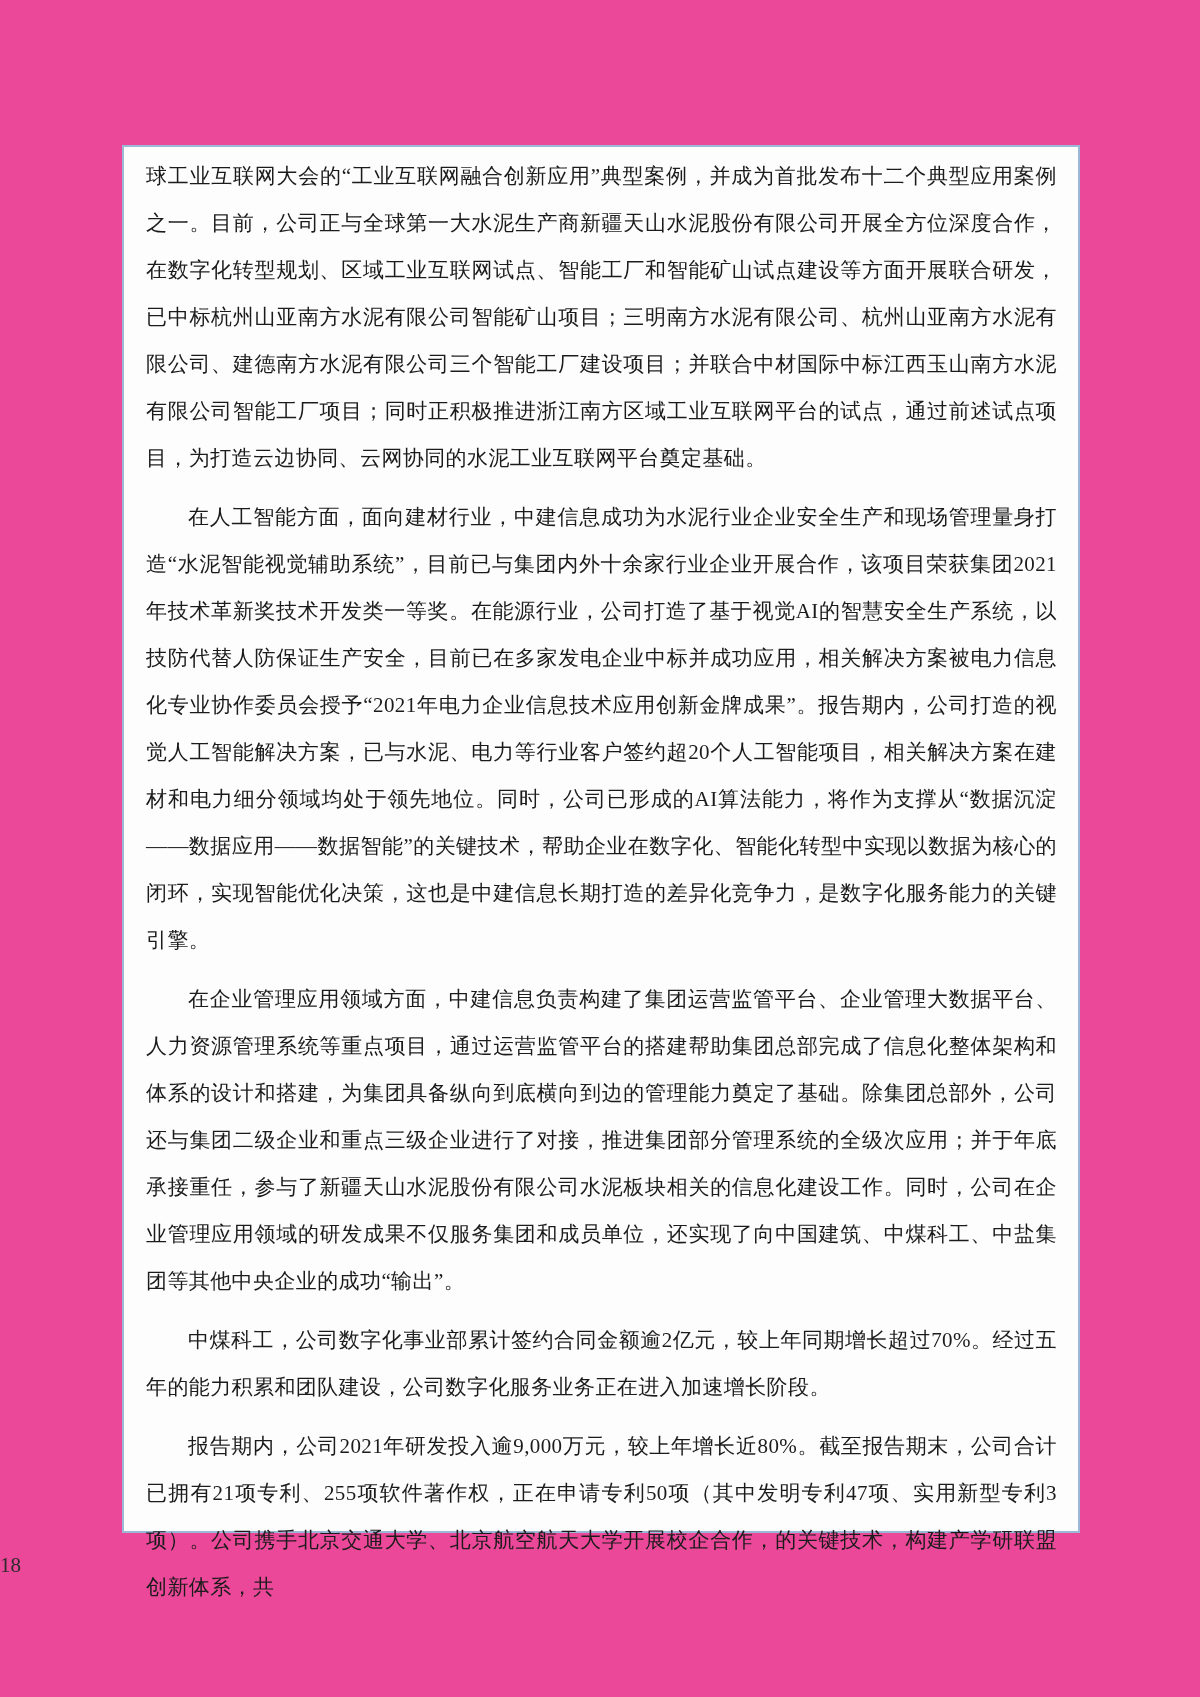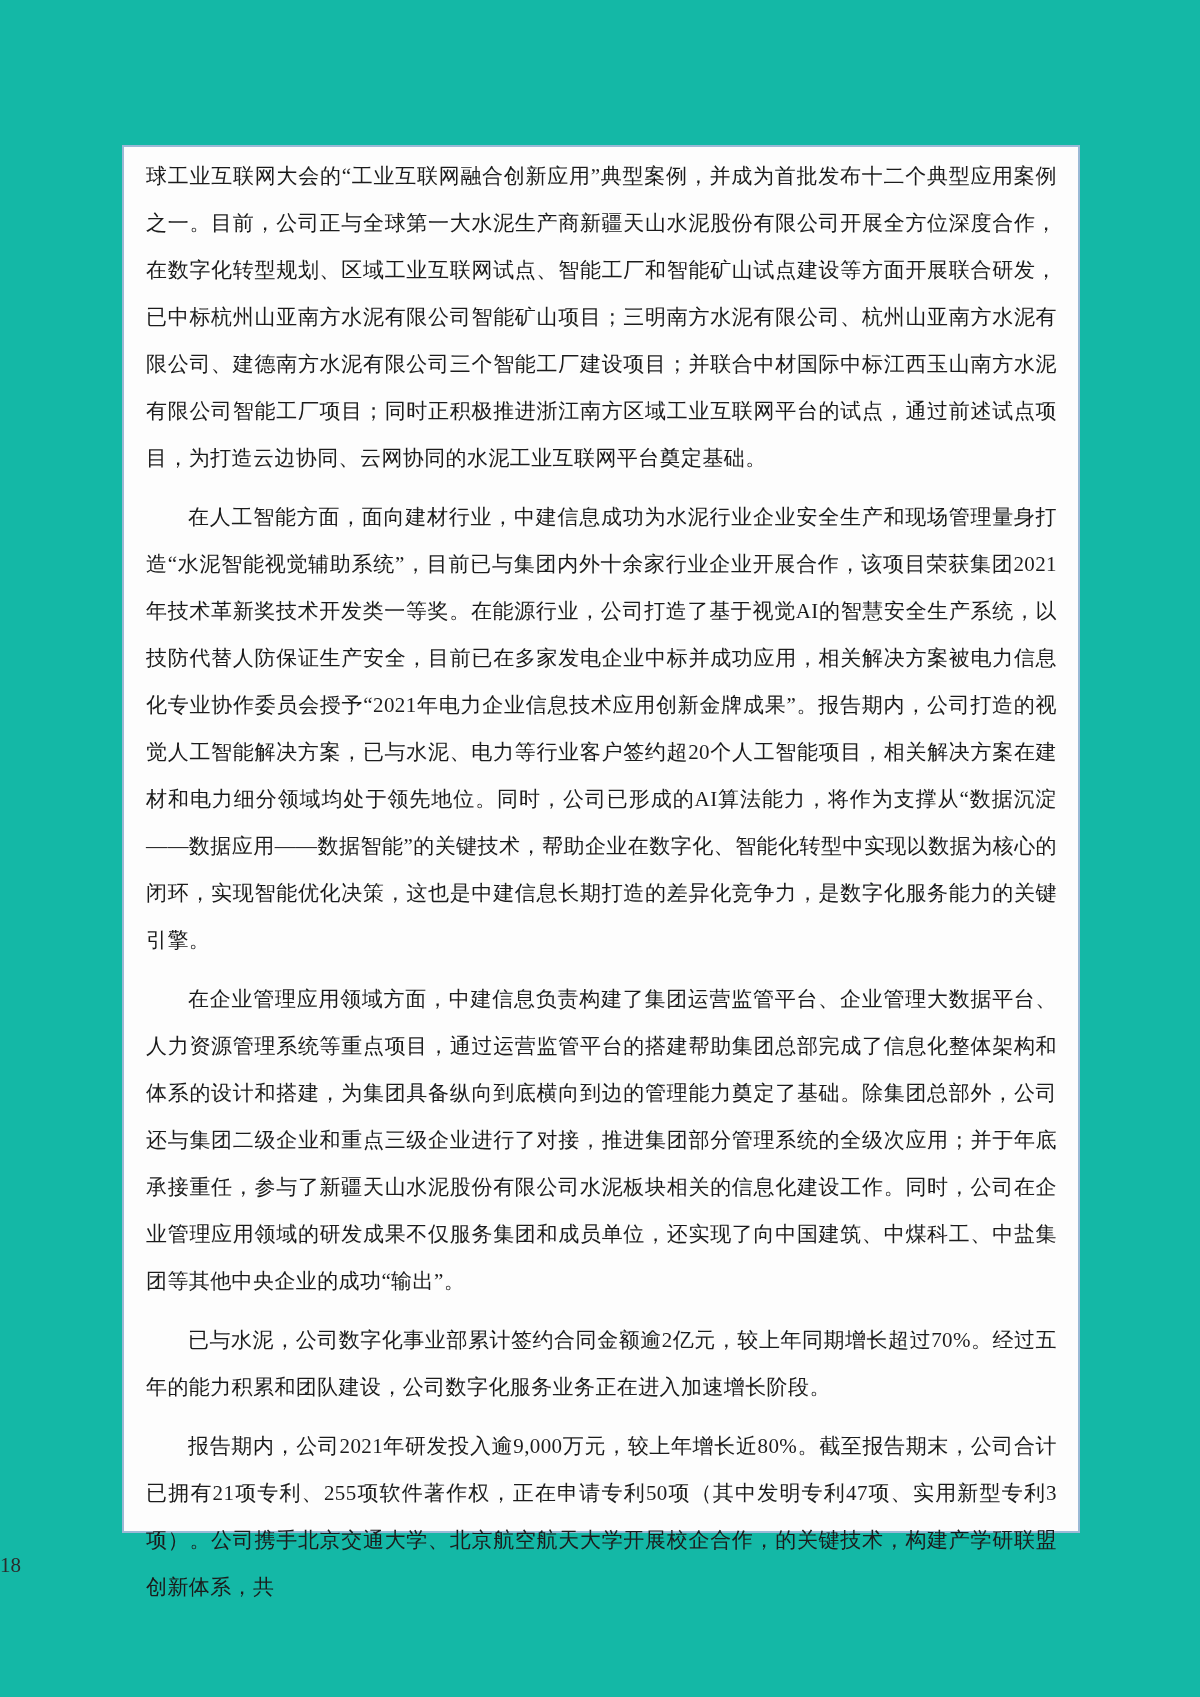--- a/index.html
+++ b/index.html
@@ -10,21 +10,21 @@
   body {
     width: 1200px;
     height: 1697px;
     position: relative;
     overflow: hidden;
     font-family: "Liberation Serif", "DejaVu Serif", serif;
   }
   .page {
     position: absolute;
     inset: 0;
-    background: #14b8a6;
+    background: #ec4899;
   }
   .text-frame {
     position: absolute;
     left: 122px;
     top: 145px;
     width: 958px;
     height: 1388px;
     box-sizing: border-box;
     border: 2px solid #9bb9d6;
     padding: 6px 21px 0 22px;
@@ -57,20 +57,20 @@
 </head>
 <body>
 
 <div class="page">
 
   <div class="text-frame" style="border-color: rgb(155, 185, 214);">
     <div>
         <p class="para">球工业互联网大会的“工业互联网融合创新应用”典型案例，并成为首批发布十二个典型应用案例之一。目前，公司正与全球第一大水泥生产商新疆天山水泥股份有限公司开展全方位深度合作，在数字化转型规划、区域工业互联网试点、智能工厂和智能矿山试点建设等方面开展联合研发，已中标杭州山亚南方水泥有限公司智能矿山项目；三明南方水泥有限公司、杭州山亚南方水泥有限公司、建德南方水泥有限公司三个智能工厂建设项目；并联合中材国际中标江西玉山南方水泥有限公司智能工厂项目；同时正积极推进浙江南方区域工业互联网平台的试点，通过前述试点项目，为打造云边协同、云网协同的水泥工业互联网平台奠定基础。</p>
         <p class="para indent">在人工智能方面，面向建材行业，中建信息成功为水泥行业企业安全生产和现场管理量身打造“水泥智能视觉辅助系统”，目前已与集团内外十余家行业企业开展合作，该项目荣获集团2021年技术革新奖技术开发类一等奖。在能源行业，公司打造了基于视觉AI的智慧安全生产系统，以技防代替人防保证生产安全，目前已在多家发电企业中标并成功应用，相关解决方案被电力信息化专业协作委员会授予“2021年电力企业信息技术应用创新金牌成果”。报告期内，公司打造的视觉人工智能解决方案，已与水泥、电力等行业客户签约超20个人工智能项目，相关解决方案在建材和电力细分领域均处于领先地位。同时，公司已形成的AI算法能力，将作为支撑从“数据沉淀——数据应用——数据智能”的关键技术，帮助企业在数字化、智能化转型中实现以数据为核心的闭环，实现智能优化决策，这也是中建信息长期打造的差异化竞争力，是数字化服务能力的关键引擎。</p>
         <p class="para indent">在企业管理应用领域方面，中建信息负责构建了集团运营监管平台、企业管理大数据平台、人力资源管理系统等重点项目，通过运营监管平台的搭建帮助集团总部完成了信息化整体架构和体系的设计和搭建，为集团具备纵向到底横向到边的管理能力奠定了基础。除集团总部外，公司还与集团二级企业和重点三级企业进行了对接，推进集团部分管理系统的全级次应用；并于年底承接重任，参与了新疆天山水泥股份有限公司水泥板块相关的信息化建设工作。同时，公司在企业管理应用领域的研发成果不仅服务集团和成员单位，还实现了向中国建筑、中煤科工、中盐集团等其他中央企业的成功“输出”。</p>
-        <p class="para indent">已与水泥，公司数字化事业部累计签约合同金额逾2亿元，较上年同期增长超过70%。经过五年的能力积累和团队建设，公司数字化服务业务正在进入加速增长阶段。</p>
+        <p class="para indent">中煤科工，公司数字化事业部累计签约合同金额逾2亿元，较上年同期增长超过70%。经过五年的能力积累和团队建设，公司数字化服务业务正在进入加速增长阶段。</p>
         <p class="para indent">报告期内，公司2021年研发投入逾9,000万元，较上年增长近80%。截至报告期末，公司合计已拥有21项专利、255项软件著作权，正在申请专利50项（其中发明专利47项、实用新型专利3项）。公司携手北京交通大学、北京航空航天大学开展校企合作，的关键技术，构建产学研联盟创新体系，共</p>
       </div>
   </div>
 
   <div class="page-number">18</div>
 
 </div>
 
 </body></html>

